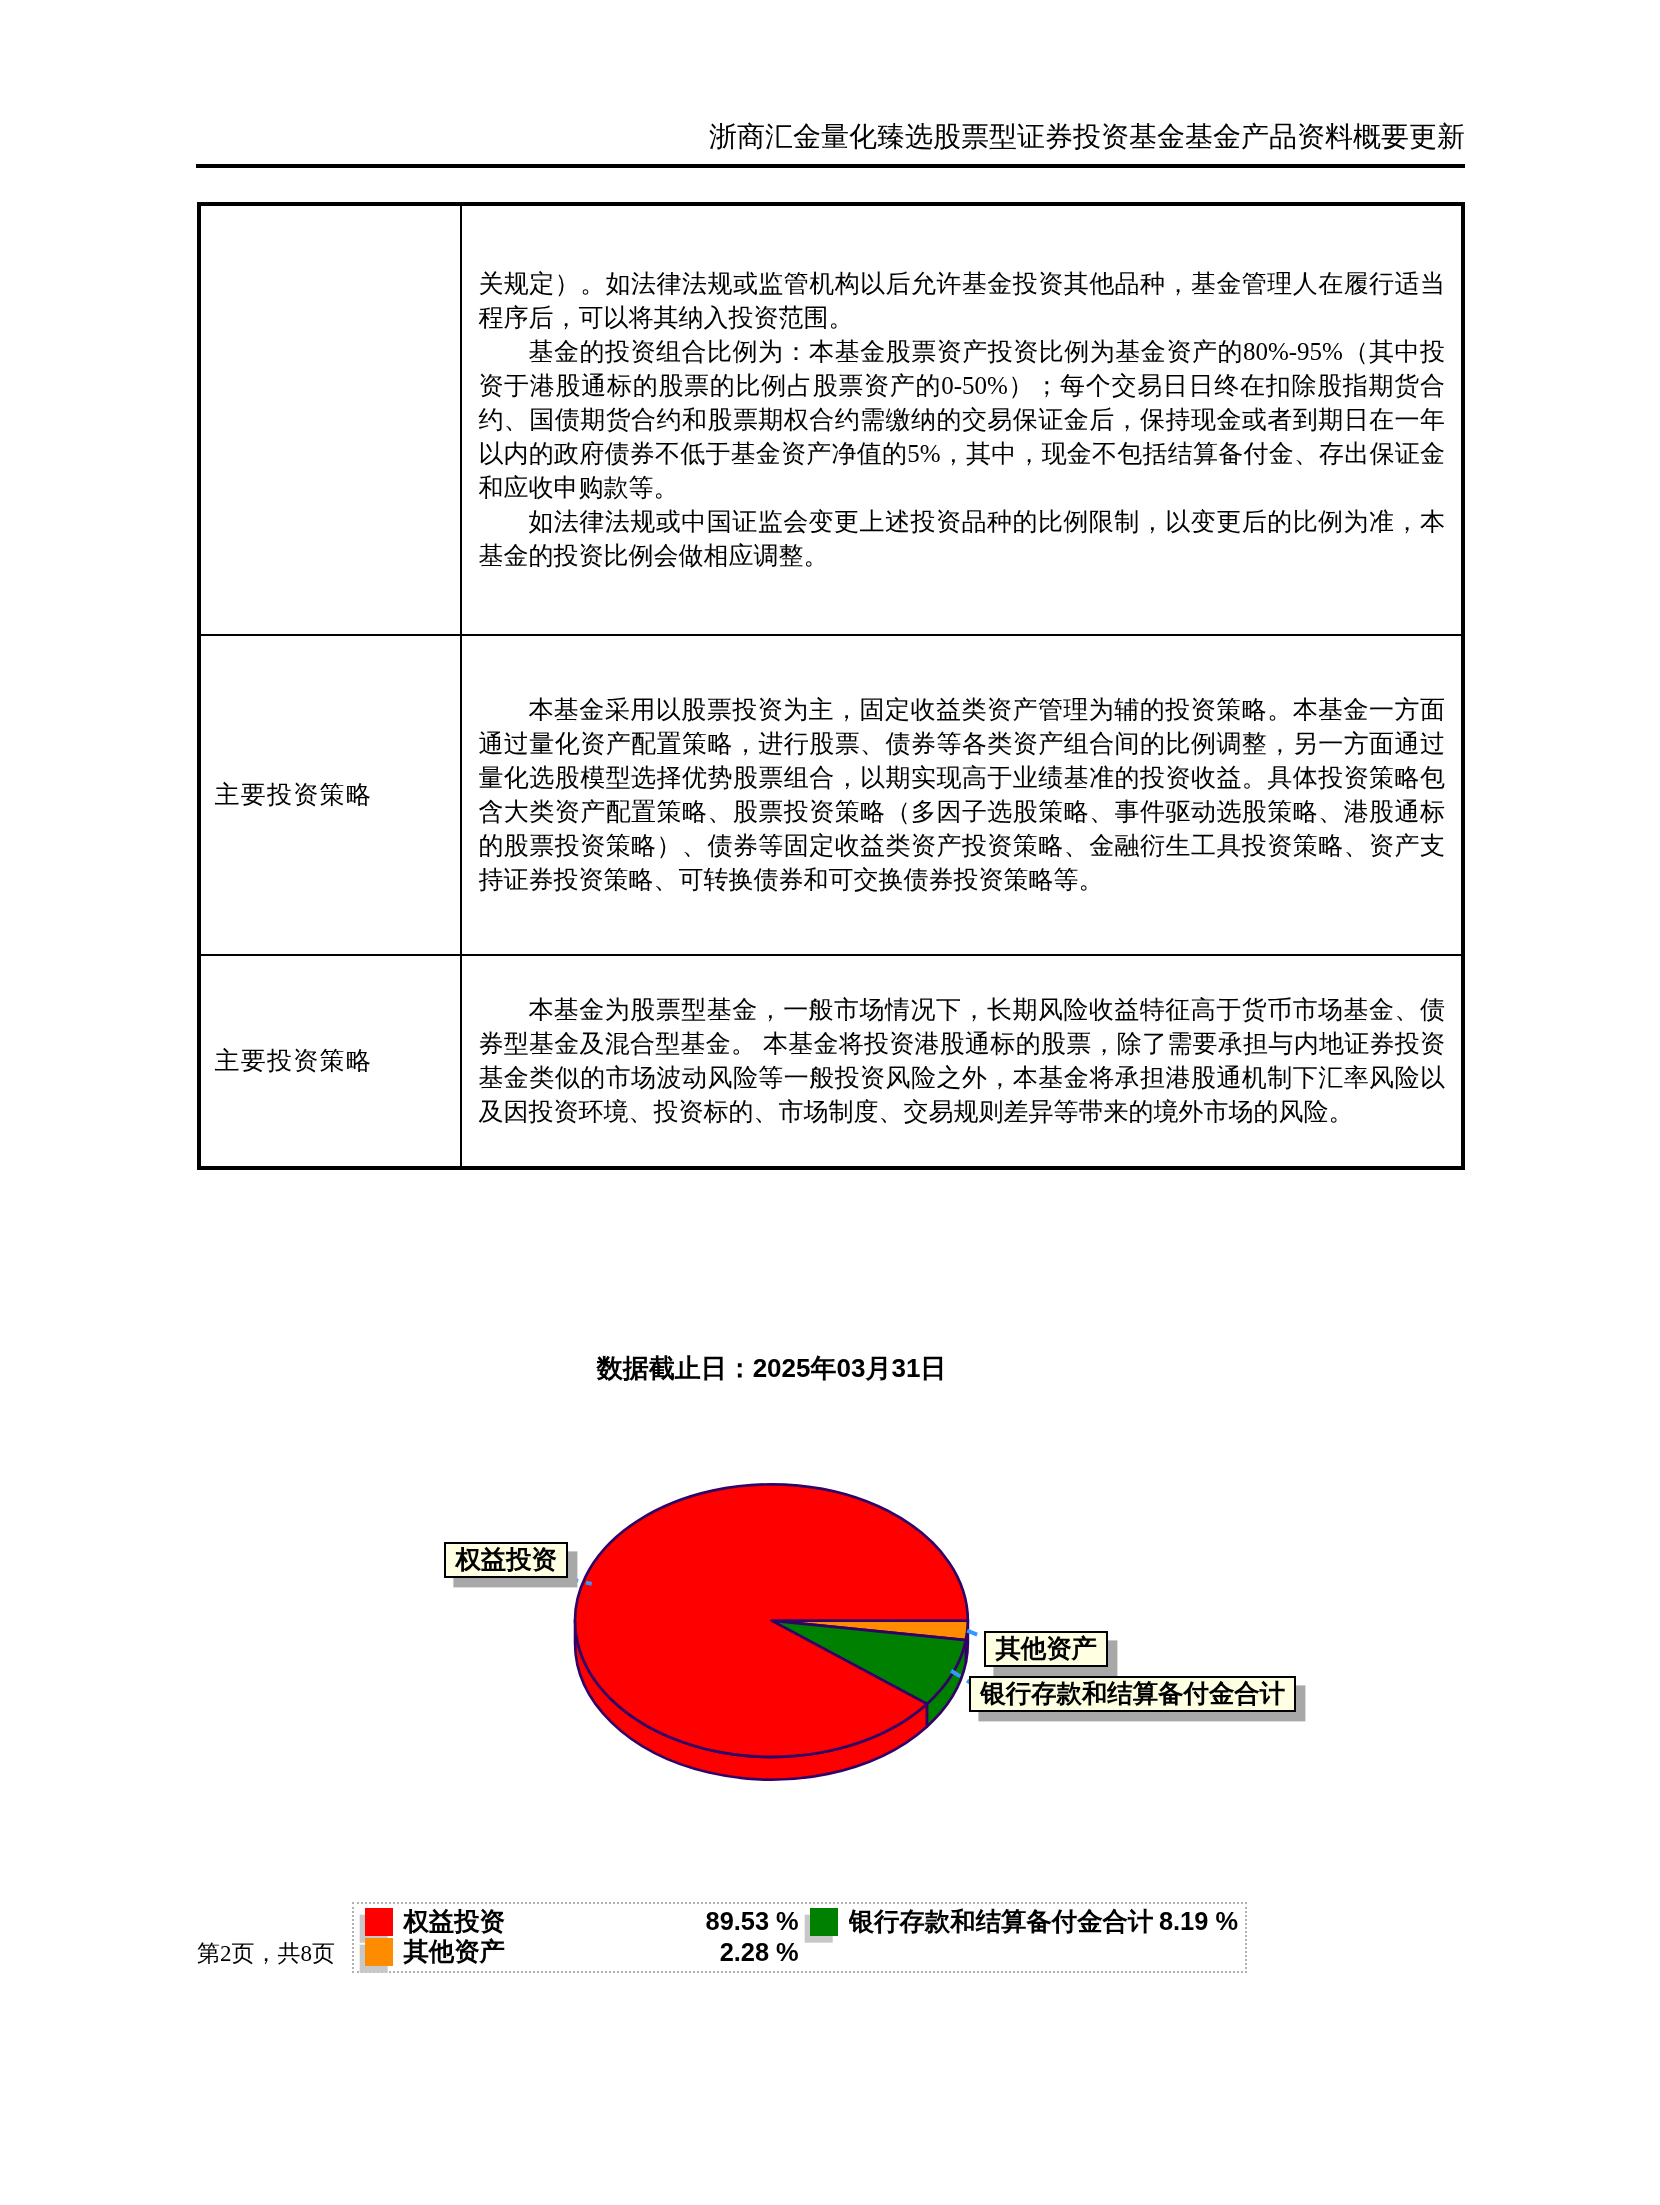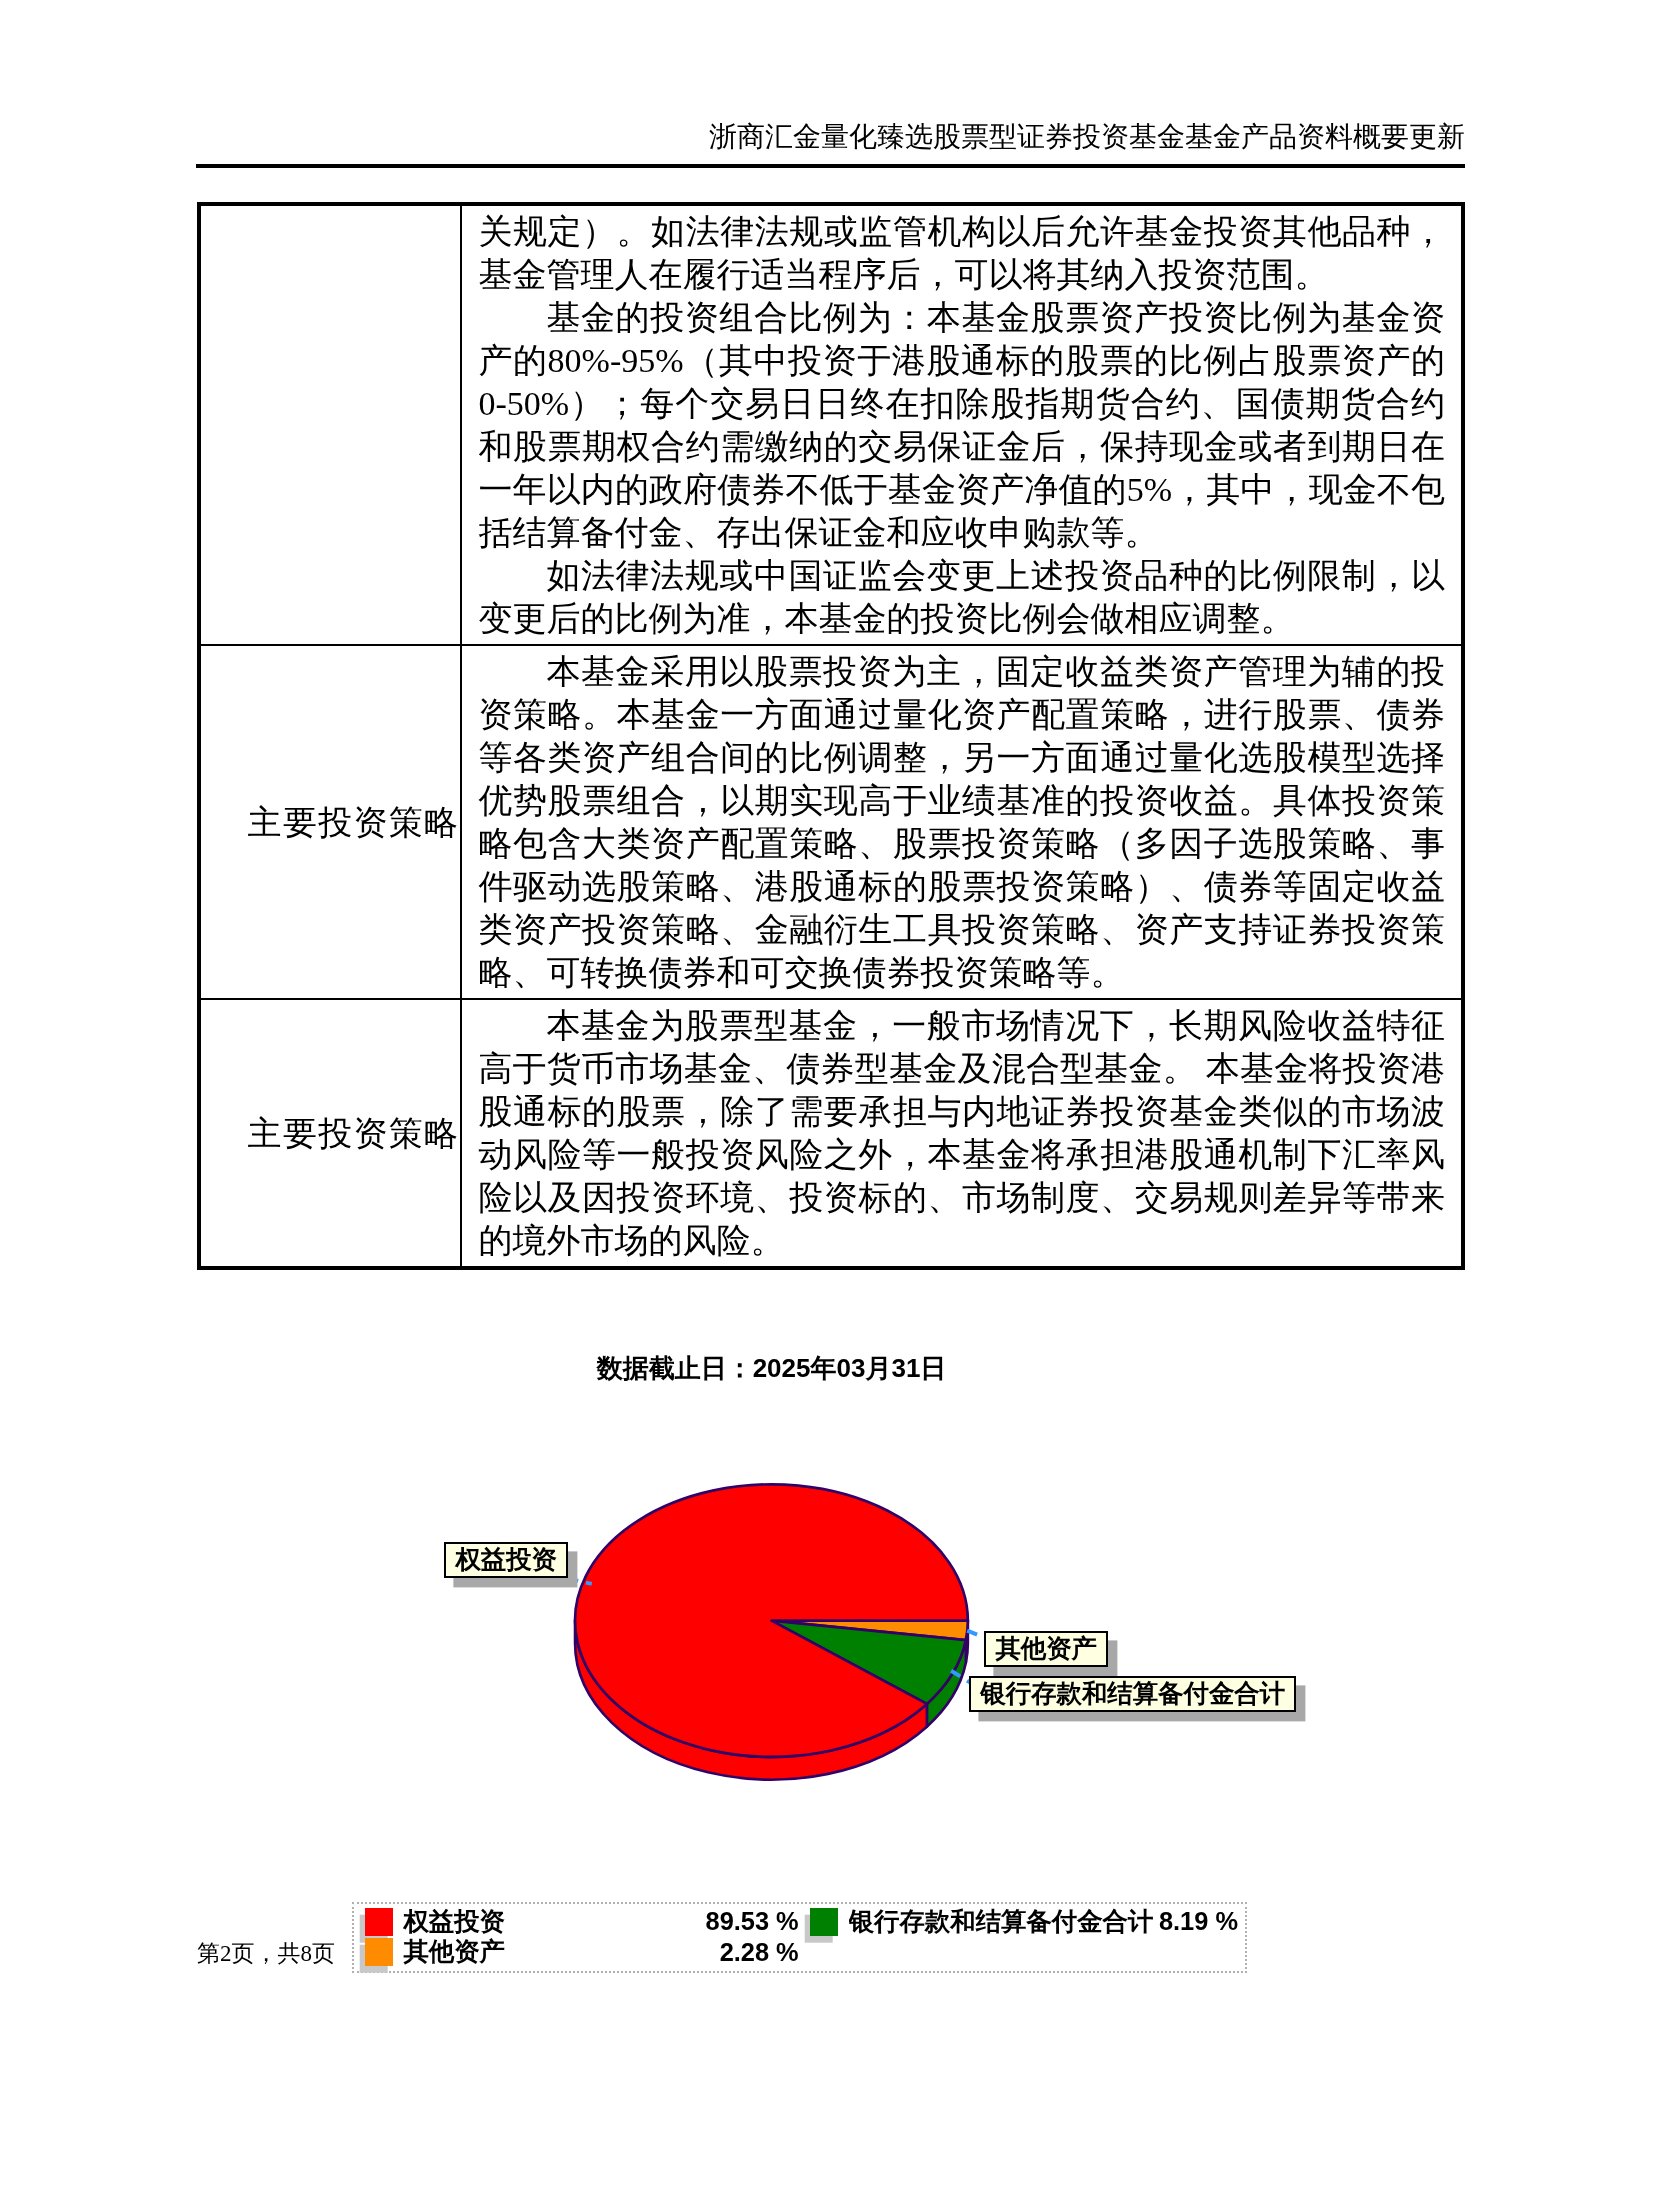--- a/index.html
+++ b/index.html
@@ -10,24 +10,24 @@
   .doc-header{
     position:absolute;top:118px;right:196px;font-size:28px;white-space:nowrap;
   }
   .header-rule{
     position:absolute;left:196px;top:164px;width:1269px;height:4px;background:#000;
   }
   table.info{
     position:absolute;left:197px;top:202px;width:1268px;
     border-collapse:collapse;table-layout:fixed;
     border:4px solid #000;
-    font-size:34px;line-height:43px;
+    font-size:25px;line-height:34px;
   }
   table.info td{border:2.7px solid #000;vertical-align:middle;overflow:hidden;}
-  td.lbl{width:245px;text-align:right;padding-left:13.4px;letter-spacing:1.3px;}
+  td.lbl{width:245px;text-align:left;padding-left:13.4px;letter-spacing:1.3px;}
   td.cnt{padding:4px 16px;text-align:justify;}
   td.cnt p{margin:0;text-indent:2em;}
   td.cnt p.cont{text-indent:0;}
   tr.r1{height:431px;}
   tr.r2{height:320px;}
   tr.r3{height:92px;}
   tr.r4{height:213px;}
   .section-heading{
     position:absolute;left:199px;top:1270px;font-size:29px;font-weight:bold;white-space:nowrap;
   }

